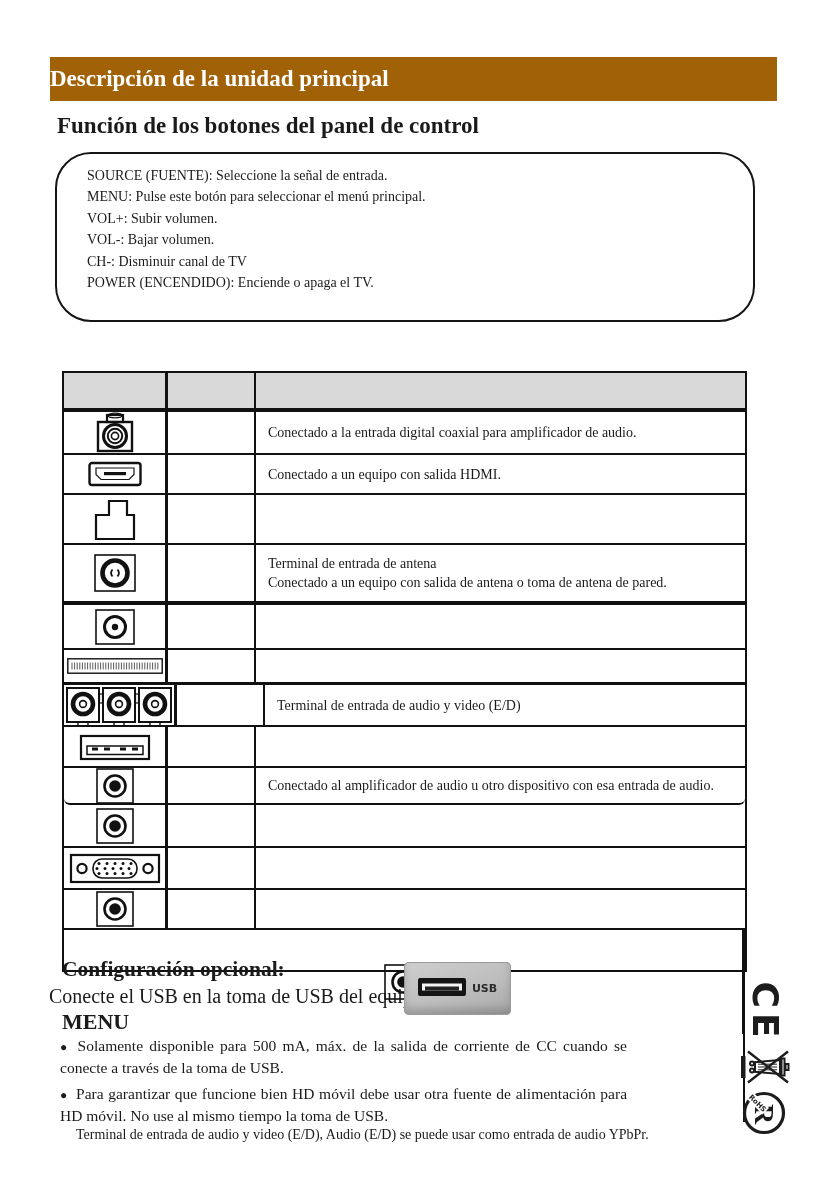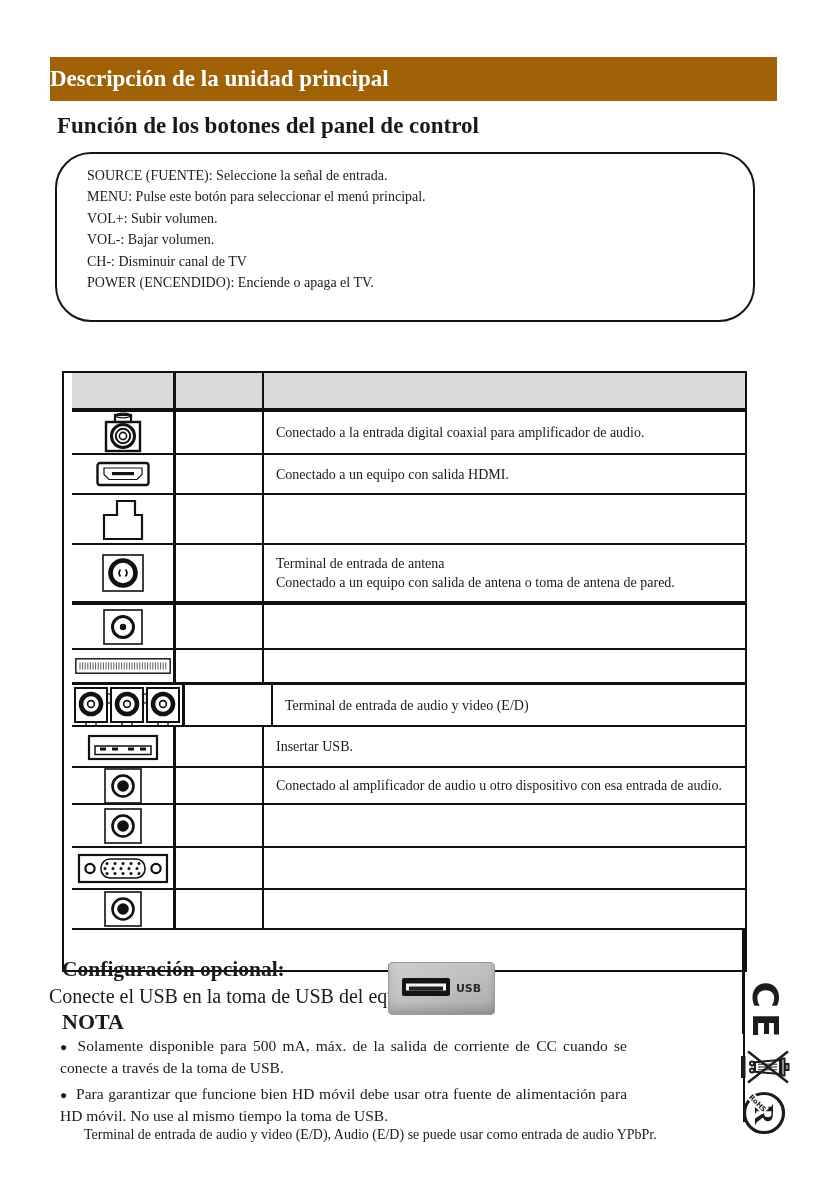--- a/index.html
+++ b/index.html
@@ -27,38 +27,37 @@
     border:2px solid #151515; border-radius:36px;
     padding:11px 18px 0 30px;
   }
   .cb-line { font-size:14px; line-height:21.4px; white-space:nowrap; }
 
   .h-conexiones { position:absolute; left:75px; top:333px; font-size:22px; font-weight:bold; }
 
   .tv-table {
     position:absolute; left:62px; top:371px; width:685px;
     border:2px solid #111;
-    padding-left:8px;
   }
   .trow { display:flex; border-bottom:2px solid #111; }
   .trow.thick { border-bottom-width:4px; }
   .trow.mthick { border-bottom-width:3px; }
   .trow:last-child { border-bottom:none; }
   .trow.thead { background:#d9d9d9; }
   .c1 { flex:0 0 104px; border-right:3px solid #111;
         display:flex; align-items:center; justify-content:center; }
   .c2 { flex:0 0 88px; border-right:2px solid #111; }
   .c3 { flex:1; display:flex; align-items:center;
         padding:3px 10px 3px 12px; font-size:14px; line-height:19px; white-space:pre-line; }
 
   .h-config { position:absolute; left:62px; top:957px; font-size:21.5px; font-weight:bold; }
   .config-text { position:absolute; left:49px; top:985px; font-size:20px; }
 
   .usb-photo {
-    position:absolute; left:388px; top:962px; width:107px; height:53px;
+    position:absolute; left:404px; top:962px; width:107px; height:53px;
     background:linear-gradient(160deg,#cfcfcf 0%,#bdbdbd 55%,#a8a8a8 100%);
     border-radius:5px; box-shadow: inset 0 0 0 1px #9a9a9a, inset 0 -6px 8px rgba(0,0,0,.18);
     display:flex; align-items:center; justify-content:center; gap:6px;
   }
   .usb-photo .usb-label { font-family:"DejaVu Sans",sans-serif; font-size:11px; font-weight:bold; color:#2b2b2b; }
 
   .h-nota { position:absolute; left:62px; top:1009px; font-size:22px; font-weight:bold; }
 
   .bullets { position:absolute; left:60px; top:1036px; width:567px; }
   .bullet { font-size:15.5px; line-height:20.5px; text-align:justify; text-align-last:left; margin-bottom:6px; }
@@ -247,23 +246,22 @@
               <rect x="2" y="4" width="68" height="23" fill="none" stroke="#111" stroke-width="2.2"></rect>
      <rect x="8" y="14" width="56" height="8.5" fill="none" stroke="#111" stroke-width="1.5"></rect>
      <rect x="13" y="15.5" width="6" height="3" fill="#111"></rect>
      <rect x="25" y="15.5" width="6" height="3" fill="#111"></rect>
      <rect x="41" y="15.5" width="6" height="3" fill="#111"></rect>
      <rect x="53" y="15.5" width="6" height="3" fill="#111"></rect>
             </svg>
           </span>
         </div>
         <div class="c2"></div>
-        <div class="c3">Insertar USB.</div>
-      </div>
-      <div class="trow " style="height: 37px;">
+      </div>
+      <div class="trow " style="height: 37px; border-radius: 6px;">
         <div class="c1">
           <span style="display: flex;">
             <svg width="40" height="38" viewBox="0 0 40 38" xmlns="http://www.w3.org/2000/svg">
               <rect x="2" y="2" width="36" height="34" fill="none" stroke="#111" stroke-width="1.6"></rect>
      <circle cx="20" cy="19" r="10.5" fill="none" stroke="#111" stroke-width="2.6"></circle>
      <circle cx="20" cy="19" r="5.8" fill="#111"></circle>
             </svg>
           </span>
         </div>
         <div class="c2"></div>
@@ -346,21 +344,21 @@
     <span>
       <svg width="48" height="18" viewBox="0 0 48 18" xmlns="http://www.w3.org/2000/svg">
         <rect width="48" height="18" rx="2" fill="#141414"></rect>
         <rect x="4" y="5.5" width="40" height="7" fill="#f3f3f3"></rect>
         <rect x="7" y="8.5" width="34" height="4" fill="#222"></rect>
       </svg>
     </span>
     <span class="usb-label">USB</span>
   </div>
 
-  <div class="h-nota">NOTA</div>
+  <div class="h-nota">MENU</div>
   <div class="bullets" id="nota-bullets">
       <p class="bullet"><span class="bullet-marker">●</span><span>Solamente disponible para 500 mA, máx. de la salida de corriente de CC cuando se conecte a través de la toma de USB.</span></p>
       <p class="bullet"><span class="bullet-marker">●</span><span>Para garantizar que funcione bien HD móvil  debe usar otra fuente de alimentación para  HD móvil. No use al mismo tiempo la toma de USB.</span></p>
     </div>
 
   <div class="sym sym-ce">
     <span class="rot">CE</span>
   </div>
 
   <div class="sym sym-weee">

